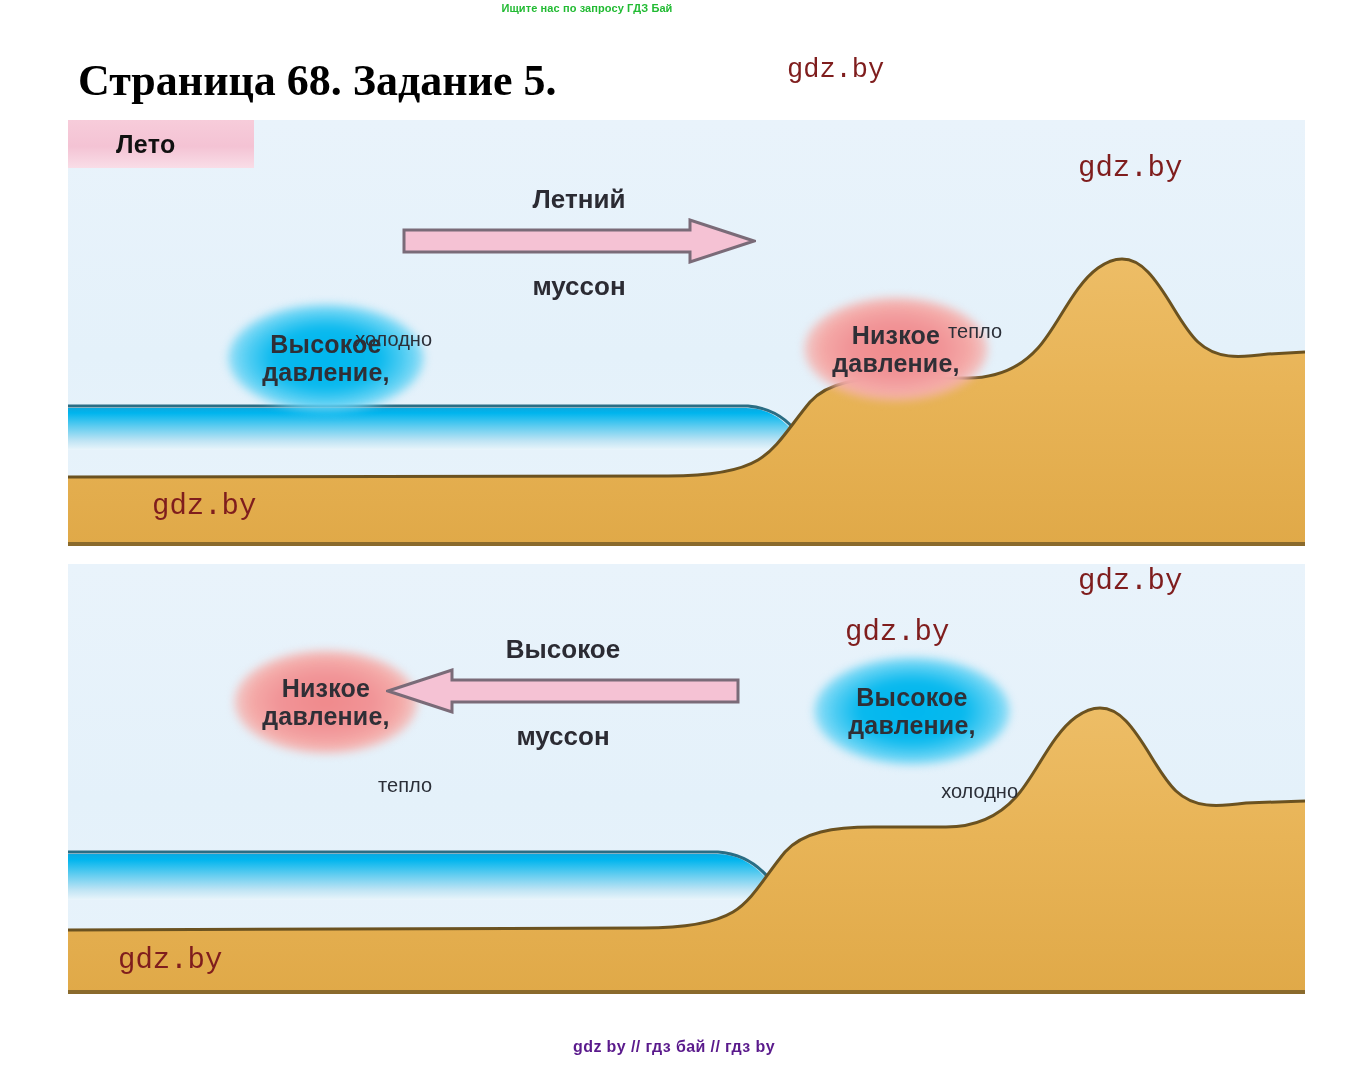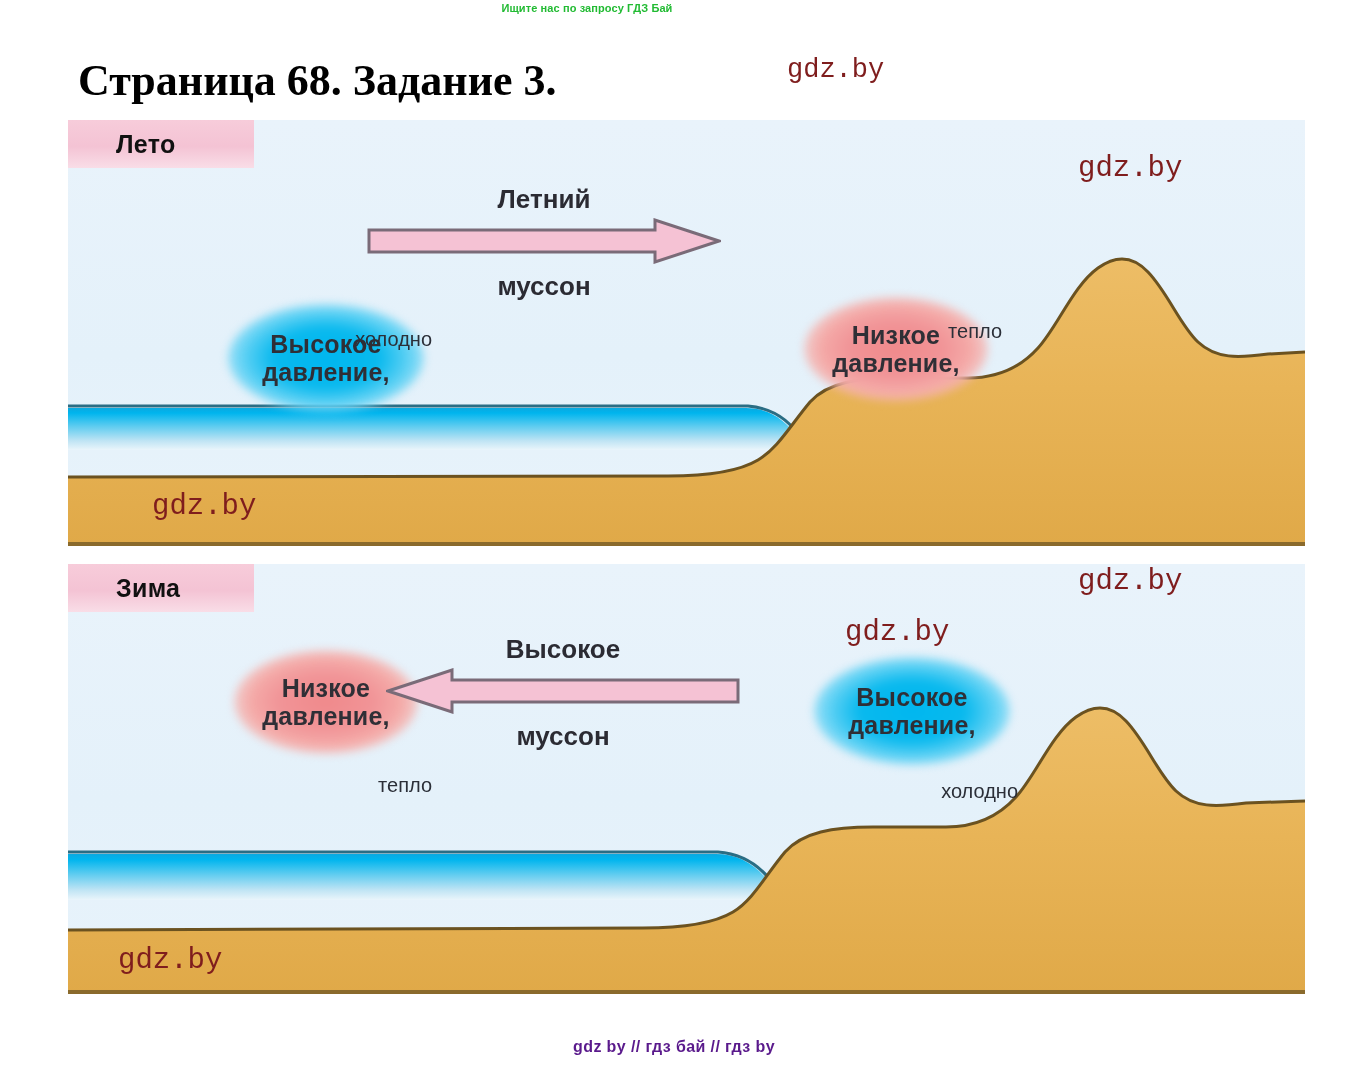--- a/index.html
+++ b/index.html
@@ -168,21 +168,21 @@
     font-weight: bold;
     color: #5a1a8c;
     letter-spacing: 0.4px;
   }
 </style>
 </head>
 <body>
 
 <div class="top-banner">Ищите нас по запросу ГДЗ Бай</div>
 
-<div class="page-title">Страница 68. Задание 3.</div>
+<div class="page-title">Страница 68. Задание 5.</div>
 <div class="wm wm-title">gdz.by</div>
 
 <div class="panel" id="panel-summer">
 
   <svg class="scene" viewBox="0 0 1237 426" preserveAspectRatio="none">
     <defs>
       <linearGradient id="waterGradA" x1="0" y1="0" x2="0" y2="1">
         <stop offset="0%" stop-color="#0aa9e0"></stop>
         <stop offset="12%" stop-color="#00b5ee"></stop>
         <stop offset="45%" stop-color="#62cdf0"></stop>
@@ -231,21 +231,21 @@
     <span>Лето</span>
   </div>
 
   <div class="blob blob-blue" style="left:152px; top:183px; width:212px; height:110px;">
     <div class="glow"></div>
     <div class="blob-text">Высокое</div>
     <div class="blob-text">давление,</div>
   </div>
   <div class="temp-label" style="left:152px; top:208px; width:212px;">холодно</div>
 
-  <div class="arrow-group" style="left:299px; top:98px; width:354px; height:46px;">
+  <div class="arrow-group" style="left:334px; top:98px; width:354px; height:46px;">
     <div class="arrow-cap top">Летний</div>
     <svg width="354" height="46" viewBox="0 0 354 46">
       <path d="M2,12 L288,12 L288,2 L352,23 L288,44 L288,34 L2,34 Z" fill="#f5c2d4" stroke="#7a6b78" stroke-width="3" stroke-linejoin="miter"></path>
     </svg>
     <div class="arrow-cap bottom">муссон</div>
   </div>
 
   <div class="blob blob-red" style="left:722px; top:176px; width:212px; height:106px;">
     <div class="glow"></div>
     <div class="blob-text">Низкое</div>
@@ -299,23 +299,20 @@
              L878,263
              C908,263 930,253 948,233
              C968,211 983,171 1008,153
              C1026,140 1043,141 1058,157
              C1078,178 1090,210 1108,227
              C1126,244 1148,243 1178,239
              L1237,237" fill="none" stroke="#6b5220" stroke-width="3"></path>
     <line x1="0" y1="428" x2="1237" y2="428" stroke="#8a6a2c" stroke-width="4"></line>
   </svg>
 
-  <div class="season-chip">
-    <span>Зима</span>
-  </div>
 
   <div class="blob blob-red" style="left:152px; top:84px; width:212px; height:108px;">
     <div class="glow"></div>
     <div class="blob-text">Низкое</div>
     <div class="blob-text">давление,</div>
   </div>
   <div class="temp-label" style="left:152px; top:210px; width:212px;">тепло</div>
 
   <div class="arrow-group" style="left:318px; top:104px; width:354px; height:46px;">
     <div class="arrow-cap top">Высокое</div>

